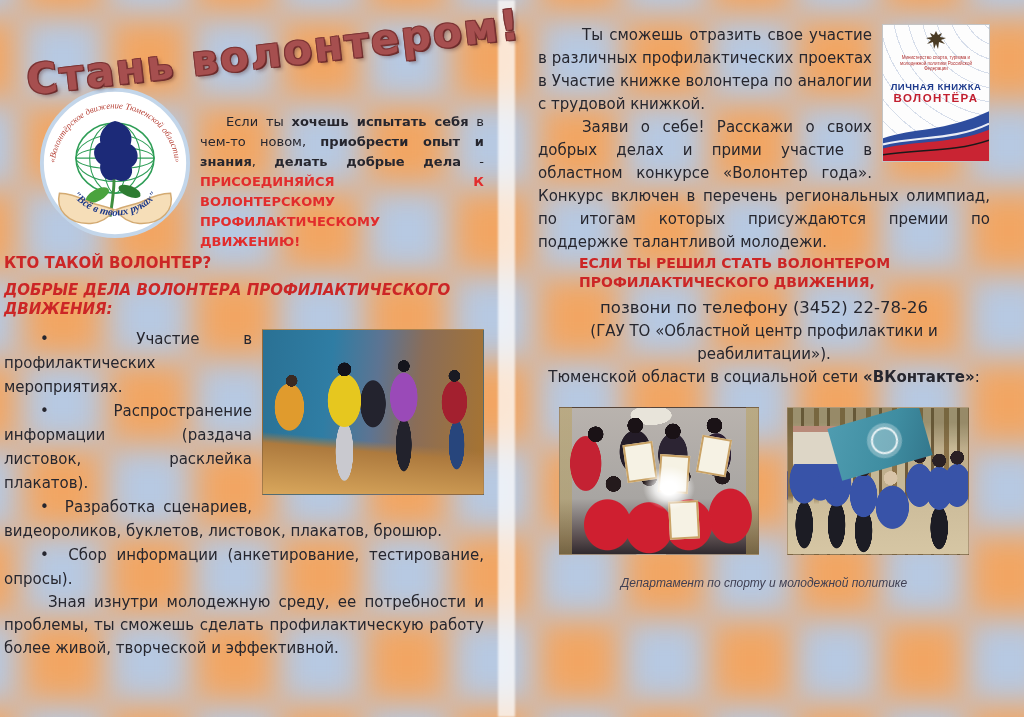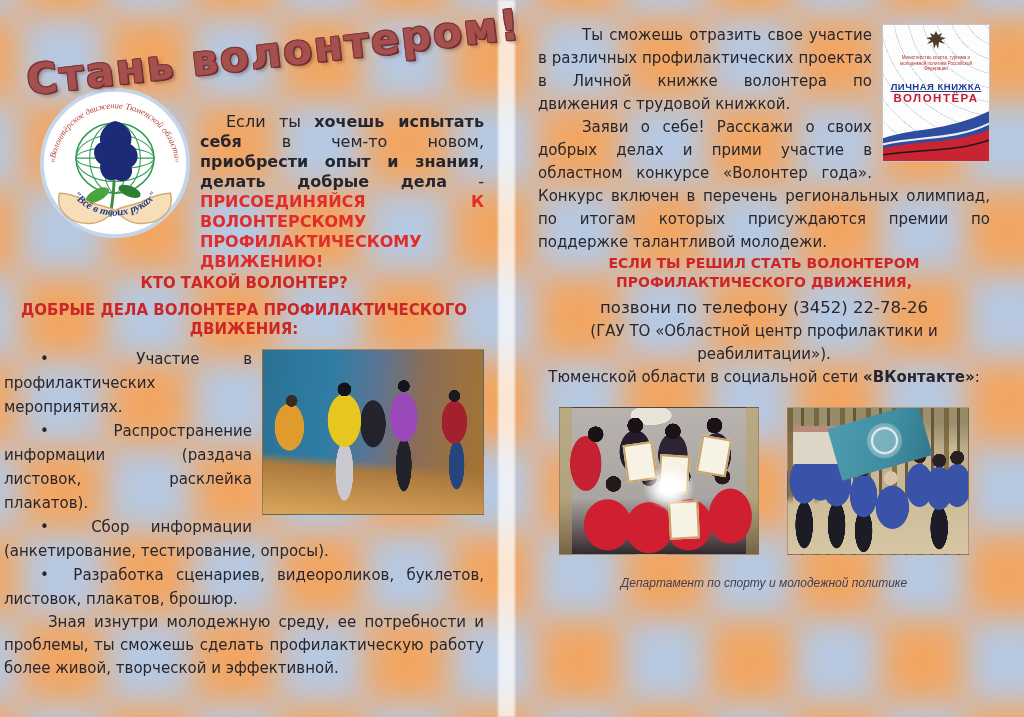--- a/index.html
+++ b/index.html
@@ -13,29 +13,29 @@
   .page-left{left:4px;width:480px;}
   .page-right{left:538px;width:452px;padding-top:24px;}
 
   
   .title{position:absolute;left:20px;top:56px;width:470px;margin:0;
     font-size:42px;font-weight:bold;letter-spacing:2px;color:#a64f4f;white-space:nowrap;
     transform:rotate(-6.5deg);transform-origin:0 0;
     text-shadow:-1px -1px 0 #7c3434,1px -1px 0 #7c3434,-1px 1px 0 #7c3434,1.5px 1.5px 0 #6b2a2a,3px 3px 4px rgba(80,40,40,.4);}
   .body{font-size:15px;line-height:23px;color:#26262e;text-align:justify;margin:0;}
   .indent{text-indent:44px;}
-  .red-heading{font-size:15px;line-height:19px;font-weight:bold;color:#cc2626;text-align:center;margin:0;}
+  .red-heading{font-size:15px;line-height:19px;font-weight:bold;color:#cc2626;margin:0;}
   .intro-row{display:flex;margin-top:86px;align-items:flex-start;}
   .logo{width:154px;height:154px;margin-left:34px;flex:none;}
-  .intro{flex:1;margin:26px 0 0 8px;font-size:16px;line-height:20px;color:#26262e;text-align:justify;text-indent:26px;}
+  .intro{flex:1;margin:26px 0 0 8px;font-size:13px;line-height:20px;color:#26262e;text-align:justify;text-indent:26px;}
   .b{font-weight:bold;}
   .redtxt{color:#e22c2c;font-weight:bold;}
   .who-h{margin-top:2px;}
   .who-p{margin-top:3px;line-height:22px;}
-  .deeds-h{margin-top:8px;}
+  .deeds-h{margin-top:8px;font-style:italic;}
   .deeds{margin-top:8px;}
   .bullet{text-indent:36px;line-height:24px;}
   .bullet::before{content:"\2022\00a0\00a0";}
   .closing{margin-top:0;}
 
   
   .photo{border:1px solid rgba(130,100,70,.45);box-sizing:border-box;position:relative;overflow:hidden;}
   .photo-dance{float:right;width:222px;height:166px;margin:2px 0 6px 10px;
     background:
       radial-gradient(circle 7px at 37% 24%, #12121a 97%, transparent),
@@ -114,21 +114,21 @@
       linear-gradient(120deg,#4f9cb0,#3f8da1 60%,#33778c);}
 
   
   .booklet{float:right;width:106px;height:136px;margin:0 0 6px 10px;position:relative;overflow:hidden;
     background:
       repeating-radial-gradient(circle at 115% -15%, rgba(205,214,230,.8) 0 1px, rgba(0,0,0,0) 1px 14px),
       #fdfdfd;
     border:1px solid #c4c4c4;text-align:center;}
   .emblem{margin-top:5px;}
   .ministry{font-size:4.5px;line-height:1.25;color:#b03030;padding:1px 14px 0;font-family:"Liberation Sans",sans-serif;}
-  .bk-t1{margin-top:9px;font-size:9.5px;font-weight:bold;letter-spacing:.5px;color:#1d3a8c;font-family:"Liberation Sans",sans-serif;text-decoration:underline;}
+  .bk-t1{margin-top:9px;font-size:9.5px;font-weight:bold;letter-spacing:.5px;color:#1d3a8c;font-family:"Liberation Sans",sans-serif;}
   .bk-t2{font-size:11.5px;font-weight:bold;letter-spacing:1.5px;color:#c22030;font-family:"Liberation Sans",sans-serif;}
   .waves{position:absolute;left:0;bottom:0;width:106px;height:54px;}
   .join{font-size:14px;max-width:370px;margin-left:auto;margin-right:auto;}
   .center{text-align:center;margin:0;font-size:15px;line-height:23px;color:#26262e;}
   .phone{font-size:16.5px;line-height:24px;margin-top:4px;text-align:center;}
   .url{font-family:"Liberation Sans",sans-serif;}
 
   footer{margin-top:22px;text-align:center;font-family:"Liberation Sans",sans-serif;
     font-style:italic;font-size:12px;line-height:13px;color:#3f3f52;}
 </style>
@@ -171,22 +171,22 @@
       <p class="intro"><span>Если ты </span><span class="b">хочешь испытать себя</span><span> в чем-то новом, </span><span class="b">приобрести опыт и знания</span><span>, </span><span class="b">делать добрые дела</span><span> - </span><span class="redtxt">ПРИСОЕДИНЯЙСЯ К ВОЛОНТЕРСКОМУ ПРОФИЛАКТИЧЕСКОМУ ДВИЖЕНИЮ!</span></p>
     </div>
 
     <h2 class="red-heading who-h">КТО ТАКОЙ ВОЛОНТЕР?</h2>
 
     <h2 class="red-heading deeds-h">ДОБРЫЕ ДЕЛА ВОЛОНТЕРА ПРОФИЛАКТИЧЕСКОГО ДВИЖЕНИЯ:</h2>
     <div class="deeds">
       <div class="photo photo-dance"></div>
       <p class="body bullet">Участие в профилактических мероприятиях.</p>
       <p class="body bullet">Распространение информации (раздача листовок, расклейка плакатов).</p>
+      <p class="body bullet">Разработка сценариев, видеороликов, буклетов, листовок, плакатов, брошюр.</p>
       <p class="body bullet">Сбор информации (анкетирование, тестирование, опросы).</p>
-      <p class="body bullet">Разработка сценариев, видеороликов, буклетов, листовок, плакатов, брошюр.</p>
       <p class="body indent closing">Зная изнутри молодежную среду, ее потребности и проблемы, ты сможешь сделать профилактическую работу более живой, творческой и эффективной.</p>
 
     </div>
   </section>
 
   <section class="page page-right">
     <div class="booklet">
       <svg class="emblem" width="24" height="20" viewBox="0 0 24 20">
         <path fill="#4a3b24" d="M12,1 L14,5 L18,3 L16,7 L22,8 L17,10 L21,14 L15,12 L14,19 L12,14 L10,19 L9,12 L3,14 L7,10 L2,8 L8,7 L6,3 L10,5 Z"></path>
       </svg>
@@ -194,21 +194,21 @@
       <div class="bk-t1">ЛИЧНАЯ КНИЖКА</div>
       <div class="bk-t2">ВОЛОНТЁРА</div>
       <svg class="waves" viewBox="0 0 106 52" preserveAspectRatio="none">
         <path d="M0,30 C30,20 62,24 106,4 L106,52 L0,52 Z" fill="#2e4d9e"></path>
         <path d="M0,40 C34,32 70,36 106,22 L106,52 L0,52 Z" fill="#c92433"></path>
         <path d="M0,36 C36,28 72,32 106,16" stroke="#ffffff" stroke-width="2" fill="none" opacity="0.9"></path>
         <path d="M0,46 C36,40 70,44 106,32" stroke="#1a1a1a" stroke-width="1.5" fill="none"></path>
       </svg>
     </div>
 
-    <p class="body indent">Ты сможешь отразить свое участие в различных профилактических проектах в Личной книжке волонтера по движения с трудовой книжкой.</p>
+    <p class="body indent">Ты сможешь отразить свое участие в различных профилактических проектах в Участие книжке волонтера по аналогии с трудовой книжкой.</p>
     <p class="body indent">Заяви о себе! Расскажи о своих добрых делах и прими участие в областном конкурсе «Волонтер года». Конкурс включен в перечень региональных олимпиад, по итогам которых присуждаются премии по поддержке талантливой молодежи.</p>
 
     <h2 class="red-heading join">ЕСЛИ ТЫ РЕШИЛ СТАТЬ ВОЛОНТЕРОМ ПРОФИЛАКТИЧЕСКОГО ДВИЖЕНИЯ,</h2>
     <p class="center phone">позвони по телефону (3452) 22-78-26</p>
     <p class="center">(ГАУ ТО «Областной центр профилактики и реабилитации»).</p>
     <p class="center"><span>Тюменской области в социальной сети </span><span class="b">«ВКонтакте»</span><span>:</span></p>
 
     <div class="photos-row">
       <div class="photo photo-award">
         <div class="cert cert1"></div>

